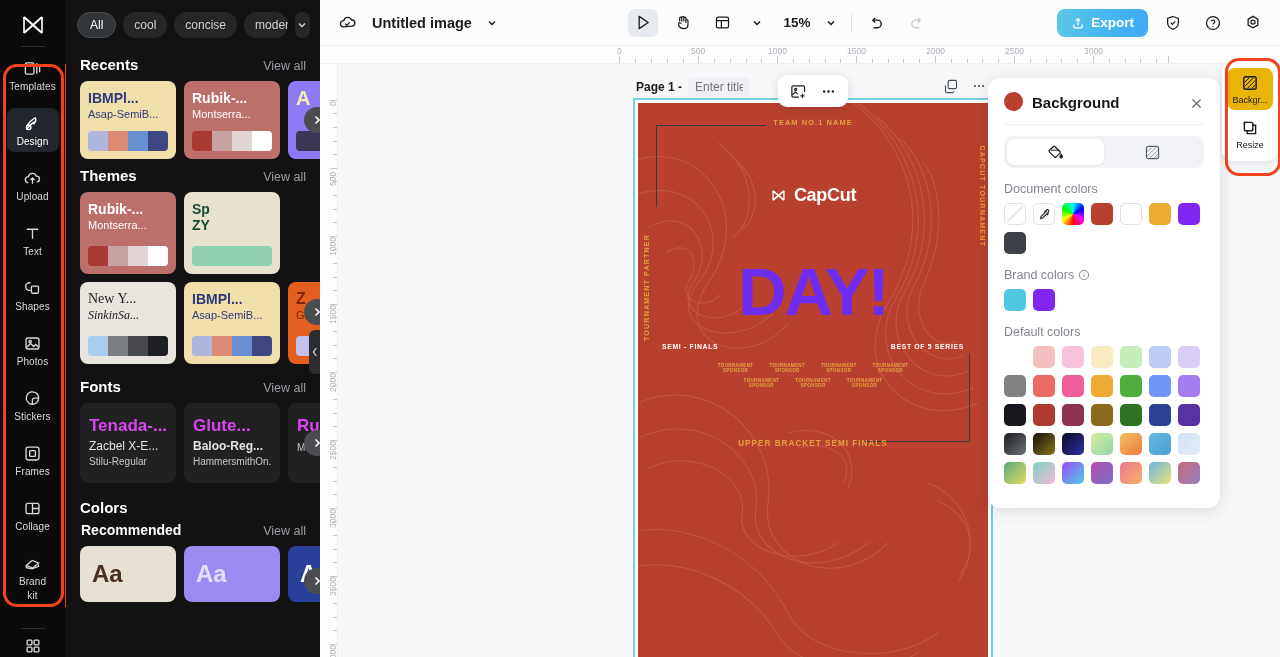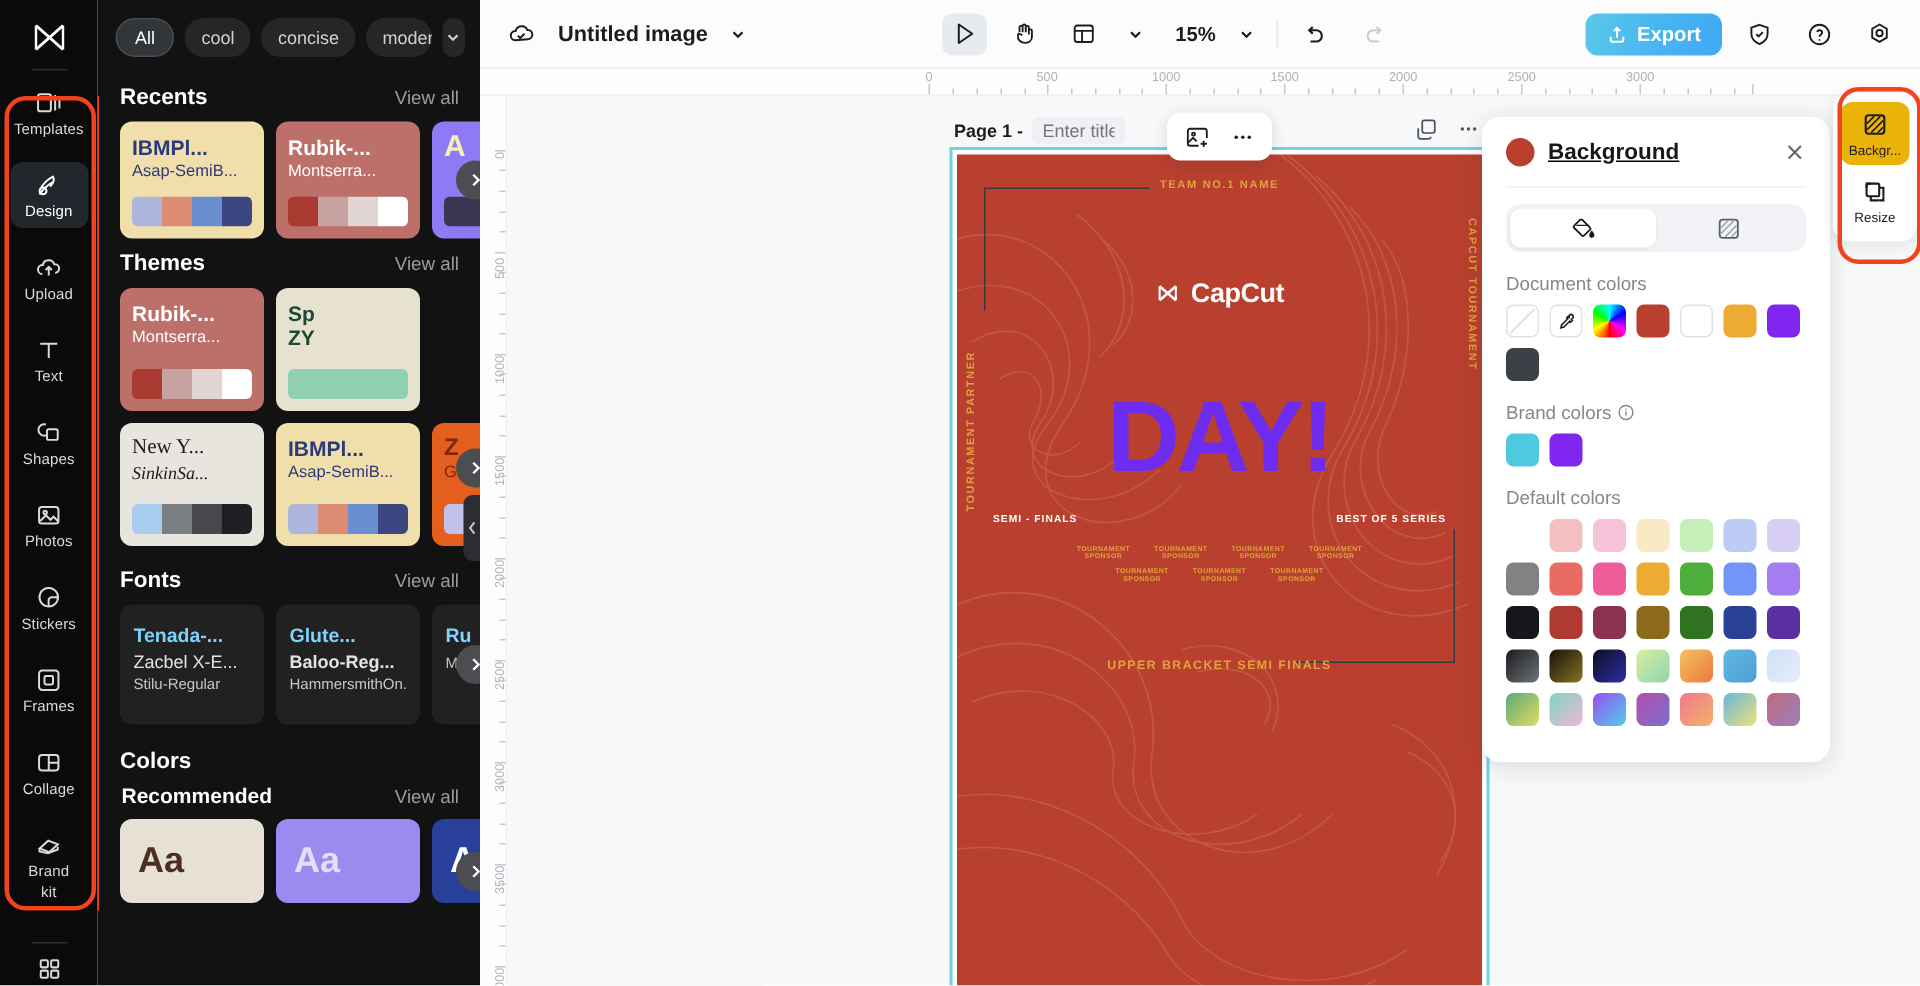--- a/index.html
+++ b/index.html
@@ -64,21 +64,21 @@
   }
   .card .c-t1 { font-size:14px; font-weight:bold; line-height:16px; white-space:nowrap; overflow:hidden;}
   .card .c-t2 { font-size:11px; line-height:14px; margin-top:1px; white-space:nowrap; overflow:hidden;}
   .swatches { display:flex; position:absolute; bottom:8px; left:8px; right:8px; height:20px; border-radius:4px; overflow:hidden;}
   .swatches i { flex:1; display:block; }
   .theme-card { height: 82px; }
   .font-card {
     background:#212121; width:96px; height:80px; flex:0 0 96px; border-radius:8px;
     padding: 13px 9px; cursor:pointer; overflow:hidden;
   }
-  .font-card .f1 { color:#7dd3fc; font-size:13px; font-weight:bold; white-space:nowrap; overflow:hidden; }
+  .font-card .f1 { color:#d946ef; font-size:17px; font-weight:bold; white-space:nowrap; overflow:hidden; }
   .font-card .f2 { color:#e3e3e3; font-size:12px; margin-top:3px; white-space:nowrap; overflow:hidden;}
   .font-card .f3 { color:#c6c6c6; font-size:10px; margin-top:3px; white-space:nowrap; overflow:hidden;}
   .color-card {
     width:96px; height:56px; flex:0 0 96px; border-radius:8px; cursor:pointer;
     display:flex; align-items:center; padding-left:12px;
   }
   .color-card span { font-size:24px; font-weight:bold; }
   .arrow-next {
     position:absolute; width:26px; height:26px; border-radius:50%;
     background:#4b4d50; color:#fff; display:flex; align-items:center; justify-content:center;
@@ -194,21 +194,21 @@
     position:absolute; top: 336px; left:0; right:0; text-align:center;
     color:#e0a23c; font-size:8.2px; font-weight:bold; letter-spacing:1px;
   }
 
   
   .bgpanel {
     position:absolute; right: 60px; top: 78px; width: 232px; height: 430px;
     background:#fff; border-radius: 12px; box-shadow: 0 3px 16px rgba(20,22,26,.13);
     padding: 14px 16px 0;
   }
-  .bg-head { display:flex; align-items:center; gap:9px;text-decoration:underline; }
+  .bg-head { display:flex; align-items:flex-end; gap:9px; }
   .bg-dot { width:19px; height:19px; border-radius:50%; }
   .bg-title { font-size:15px; font-weight:bold; color:#16181c; flex:1;}
   .bg-sep { height:1px; background:#eceef1; margin: 13px 0 11px; }
   .bg-tabs { display:flex; background:#f1f3f6; border-radius:9px; padding:3px; }
   .bg-tab { flex:1; height:26px; border-radius:7px; display:flex; align-items:center; justify-content:center; cursor:pointer;}
   .bg-tab.active { background:#fff; box-shadow:0 1px 3px rgba(0,0,0,.07); }
   .grp-label { font-size:12.5px; color:#83878e; margin: 14px 0 7px; display:flex; align-items:center; gap:4px;}
   .sw-grid { display:flex; flex-wrap:wrap; gap:7px; }
   .sw { width:22px; height:22px; border-radius:5px; cursor:pointer; }
   .sw.bordered { border:1px solid #dfe2e6; }

